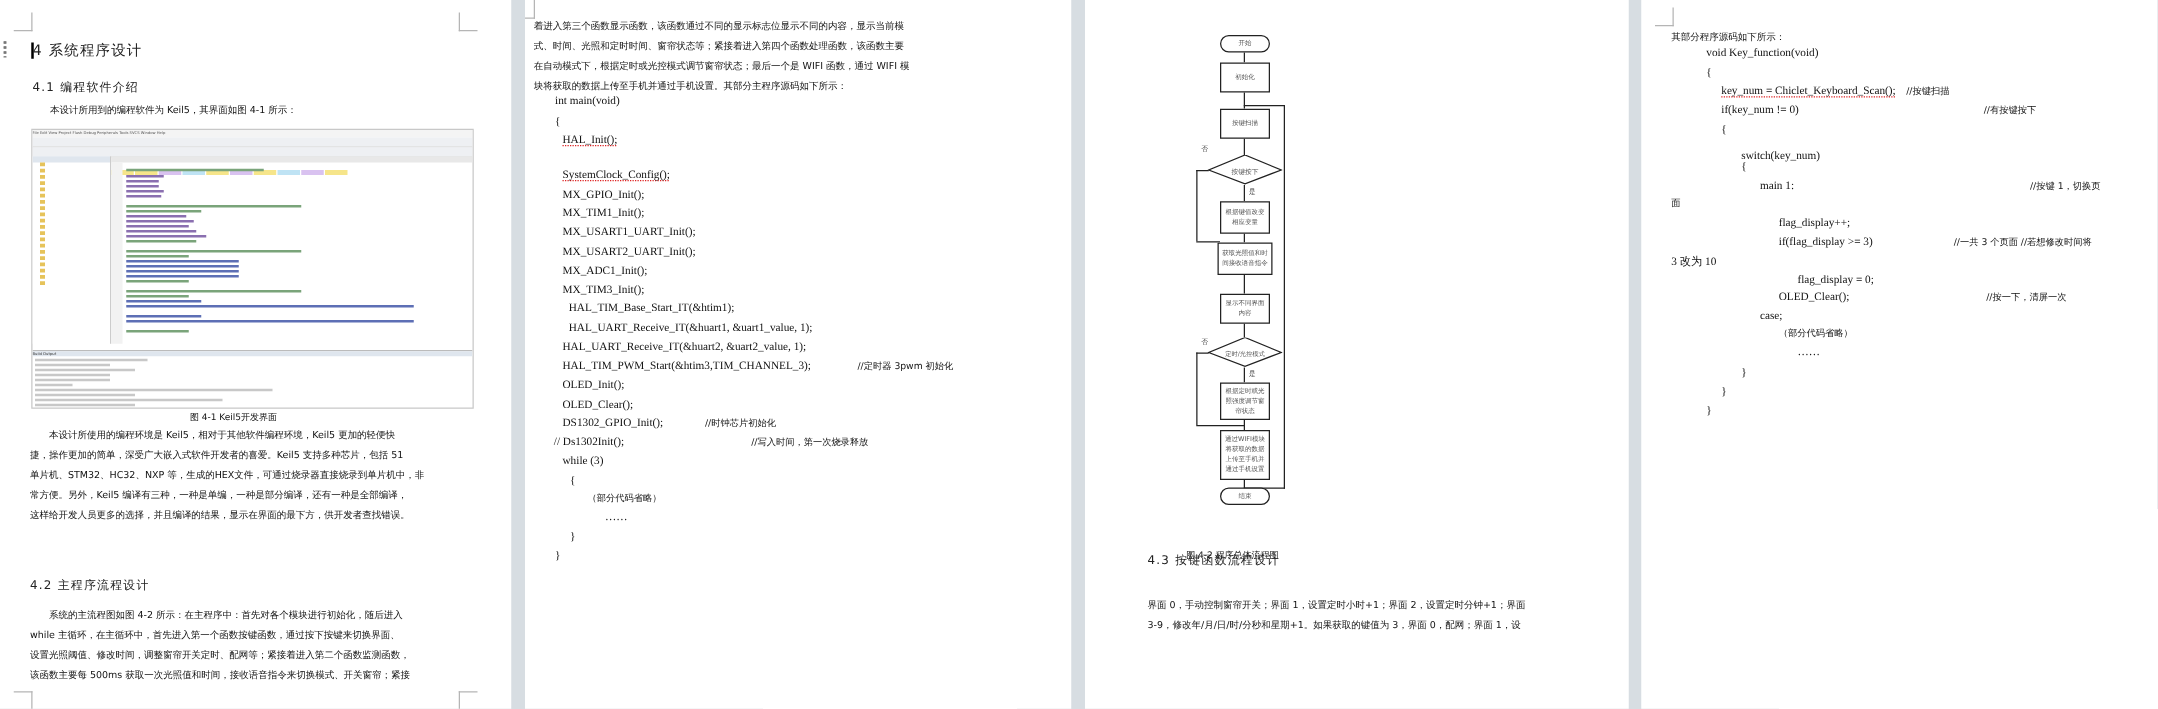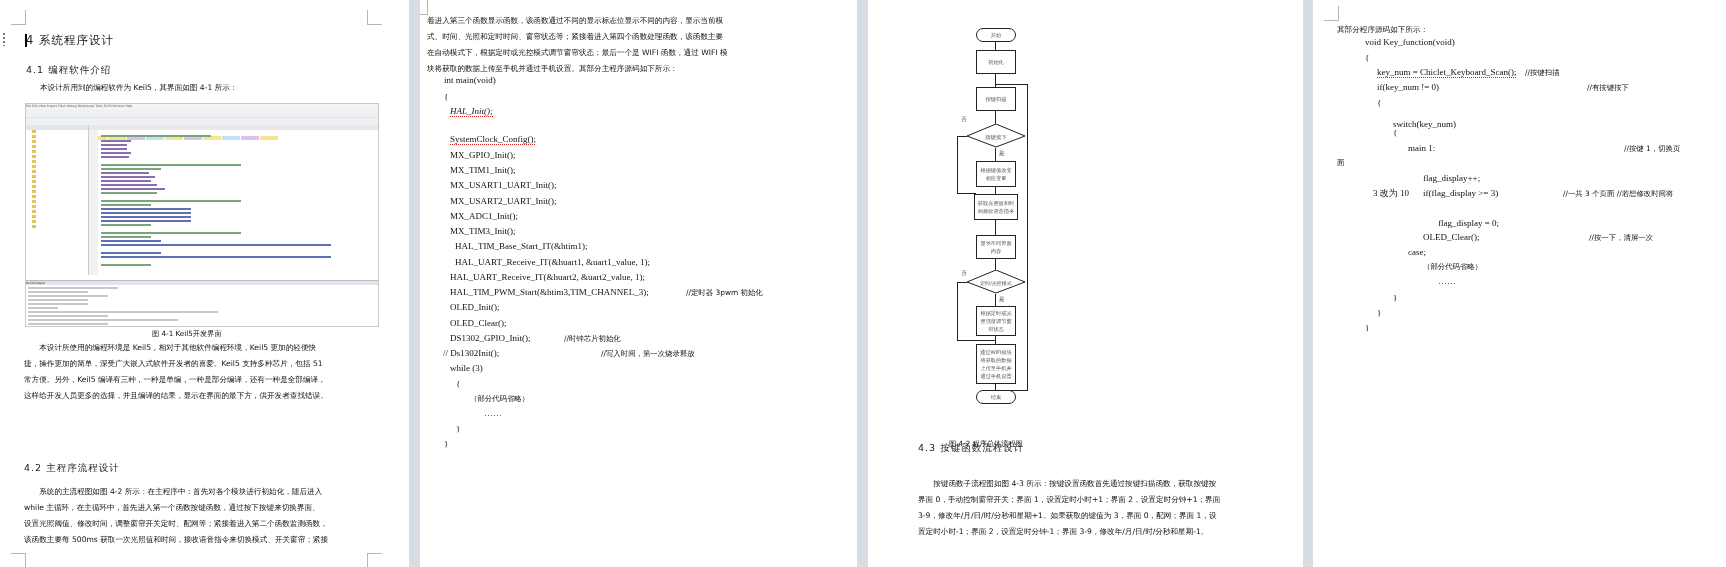--- a/index.html
+++ b/index.html
@@ -147,20 +147,21 @@
       <div class="oln" style="width:150px"></div>
         <div class="oln" style="width:80px"></div>
     </div>
   </div>
 
   <div class="caption" style="left:152px;top:329px;">图 4-1 Keil5开发界面</div>
 
   <div class="para" style="left:24px;top:340px;width:352px;">
     <span class="ln indent">本设计所使用的编程环境是 Keil5，相对于其他软件编程环境，Keil5 更加的轻便快</span>
     <span class="ln">捷，操作更加的简单，深受广大嵌入式软件开发者的喜爱。Keil5 支持多种芯片，包括 51</span>
+    <span class="ln">单片机、STM32、HC32、NXP 等，生成的HEX文件，可通过烧录器直接烧录到单片机中，非</span>
     <span class="ln">常方便。另外，Keil5 编译有三种，一种是单编，一种是部分编译，还有一种是全部编译，</span>
     <span class="ln">这样给开发人员更多的选择，并且编译的结果，显示在界面的最下方，供开发者查找错误。</span>
   </div>
 
   <div class="h2" style="left:24px;top:462px;">4.2  主程序流程设计</div>
 
   <div class="para" style="left:24px;top:484px;width:352px;">
     <span class="ln indent">系统的主流程图如图 4-2 所示：在主程序中：首先对各个模块进行初始化，随后进入</span>
     <span class="ln">while 主循环，在主循环中，首先进入第一个函数按键函数，通过按下按键来切换界面、</span>
     <span class="ln">设置光照阈值、修改时间，调整窗帘开关定时、配网等；紧接着进入第二个函数监测函数，</span>
@@ -174,21 +175,21 @@
   <div class="para" style="left:7px;top:13px;width:350px;">
     <span class="ln">着进入第三个函数显示函数，该函数通过不同的显示标志位显示不同的内容，显示当前模</span>
     <span class="ln">式、时间、光照和定时时间、窗帘状态等；紧接着进入第四个函数处理函数，该函数主要</span>
     <span class="ln">在自动模式下，根据定时或光控模式调节窗帘状态；最后一个是 WIFI 函数，通过 WIFI 模</span>
     <span class="ln">块将获取的数据上传至手机并通过手机设置。其部分主程序源码如下所示：</span>
   </div>
 
   <div>
     <div class="code" style="left:24px;top:75px;">int main(void)</div>
     <div class="code" style="left:24px;top:92px;">{</div>
-    <div class="code" style="left:30px;top:106px;font-style:italic;"><span class="squig">HAL_Init();</span></div>
+    <div class="code" style="left:30px;top:106px;"><span class="squig">HAL_Init();</span></div>
     <div class="code" style="left:30px;top:134px;"><span class="squig">SystemClock_Config();</span></div>
     <div class="code" style="left:30px;top:150px;">MX_GPIO_Init();</div>
     <div class="code" style="left:30px;top:165px;">MX_TIM1_Init();</div>
     <div class="code" style="left:30px;top:180px;">MX_USART1_UART_Init();</div>
     <div class="code" style="left:30px;top:196px;font-family:Liberation Serif, serif;">MX_USART2_UART_Init();</div>
     <div class="code" style="left:30px;top:211px;">MX_ADC1_Init();</div>
     <div class="code" style="left:30px;top:226px;">MX_TIM3_Init();</div>
     <div class="code" style="left:35px;top:241px;text-align:center;">HAL_TIM_Base_Start_IT(&amp;htim1);</div>
     <div class="code" style="left:35px;top:257px;">HAL_UART_Receive_IT(&amp;huart1, &amp;uart1_value, 1);</div>
     <div class="code" style="left:30px;top:272px;">HAL_UART_Receive_IT(&amp;huart2, &amp;uart2_value, 1);</div>
@@ -264,24 +265,22 @@
     <div class="fc-line" style="left:159px;top:84px;width:1px;height:307px;"></div>
     <div class="fc-line" style="left:127px;top:84px;width:33px;height:1px;"></div>
     <div class="fc-box fc-term" style="left:108px;top:390px;width:40px;height:14px;">结束</div>
   </div>
 
   <div class="caption" style="left:81px;top:419px;margin-top:20px;">图 4-2  程序总体流程图</div>
 
   <div class="h2" style="left:50px;top:442px;">4.3  按键函数流程设计</div>
 
   <div class="para" style="left:50px;top:476px;width:340px;">
-    <span class="ln indent">按键函数子流程图如图 4-3 所示：按键设置函数首先通过按键扫描函数，获取按键按</span>
     <span class="ln">界面 0，手动控制窗帘开关；界面 1，设置定时小时+1；界面 2，设置定时分钟+1；界面</span>
     <span class="ln">3-9，修改年/月/日/时/分秒和星期+1。如果获取的键值为 3，界面 0，配网；界面 1，设</span>
-    <span class="ln">置定时小时-1；界面 2，设置定时分钟-1；界面 3-9，修改年/月/日/时/分秒和星期-1。</span>
   </div>
 
 </div>
 
 <div class="page" style="left:1313px;width:413px;">
   <div class="corner c-tl" style="left:11px;top:6px;"></div>
 
   <div class="para" style="left:24px;top:22px;">
     <span class="ln">其部分程序源码如下所示：</span>
   </div>
@@ -303,21 +302,21 @@
     <div class="code" style="left:95px;top:143px;width:300px;">
       <span>main 1:</span>
       <span class="c" style="left:216px;top:1px;">//按键 1，切换页</span>
     </div>
     <div class="code" style="left:24px;top:158px;font-family:'DejaVu Sans',sans-serif;font-size:7.4px;">面</div>
     <div class="code" style="left:110px;top:173px;">flag_display++;</div>
     <div class="code" style="left:110px;top:188px;width:290px;">
       <span>if(flag_display &gt;= 3)</span>
       <span class="c" style="left:140px;top:1px;">//一共 3 个页面 //若想修改时间将</span>
     </div>
-    <div class="code" style="left:24px;top:187px;margin-left:36px;">3 改为 10</div>
+    <div class="code" style="left:24px;top:203px;">3 改为 10</div>
     <div class="code" style="left:125px;top:218px;">flag_display = 0;</div>
     <div class="code" style="left:110px;top:232px;width:290px;">
       <span>OLED_Clear();</span>
       <span class="c" style="left:166px;top:1px;">//按一下，清屏一次</span>
     </div>
     <div class="code" style="left:95px;top:247px;">case;</div>
     <div class="code" style="left:110px;top:262px;font-family:'DejaVu Sans',sans-serif;font-size:7.4px;">（部分代码省略）</div>
     <div class="code" style="left:125px;top:276px;">……</div>
     <div class="code" style="left:80px;top:293px;">}</div>
     <div class="code" style="left:64px;top:308px;">}</div>

